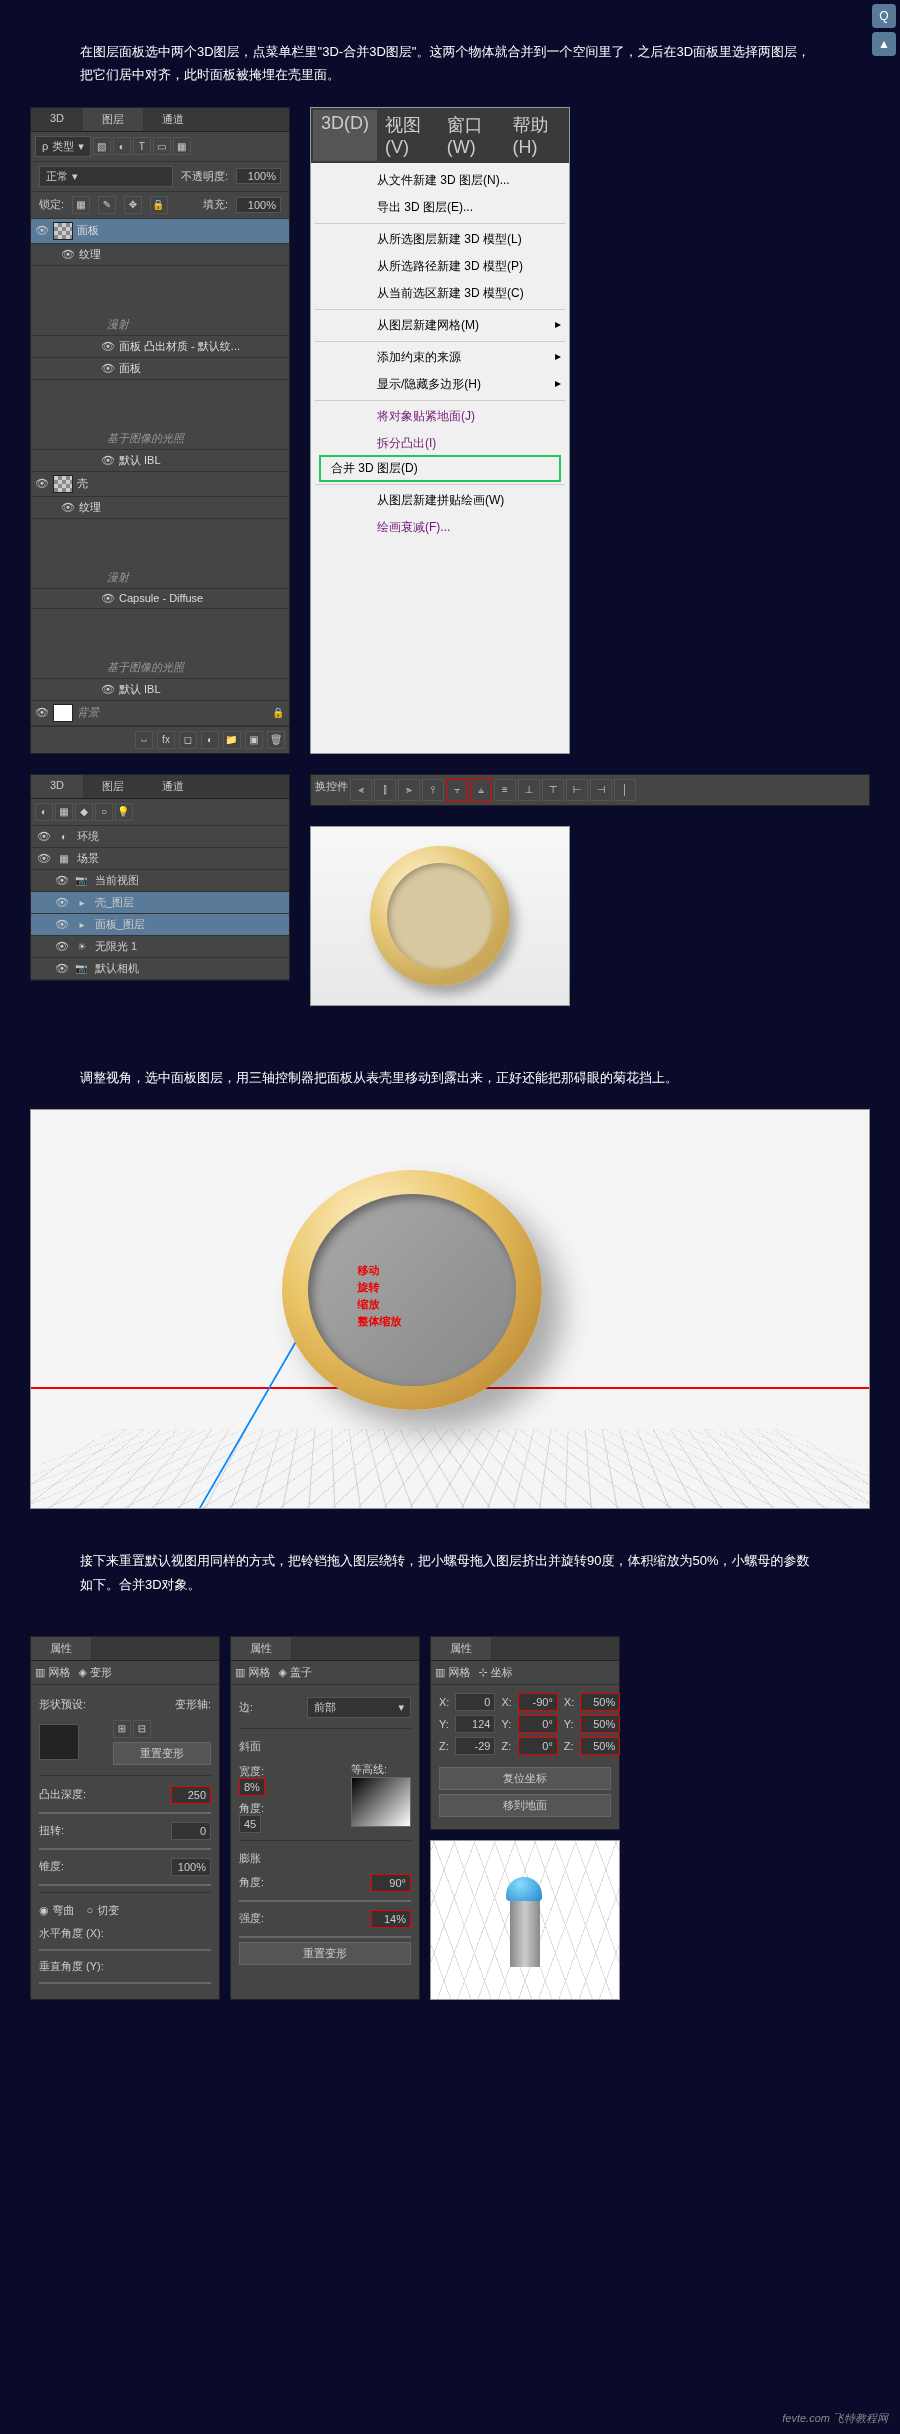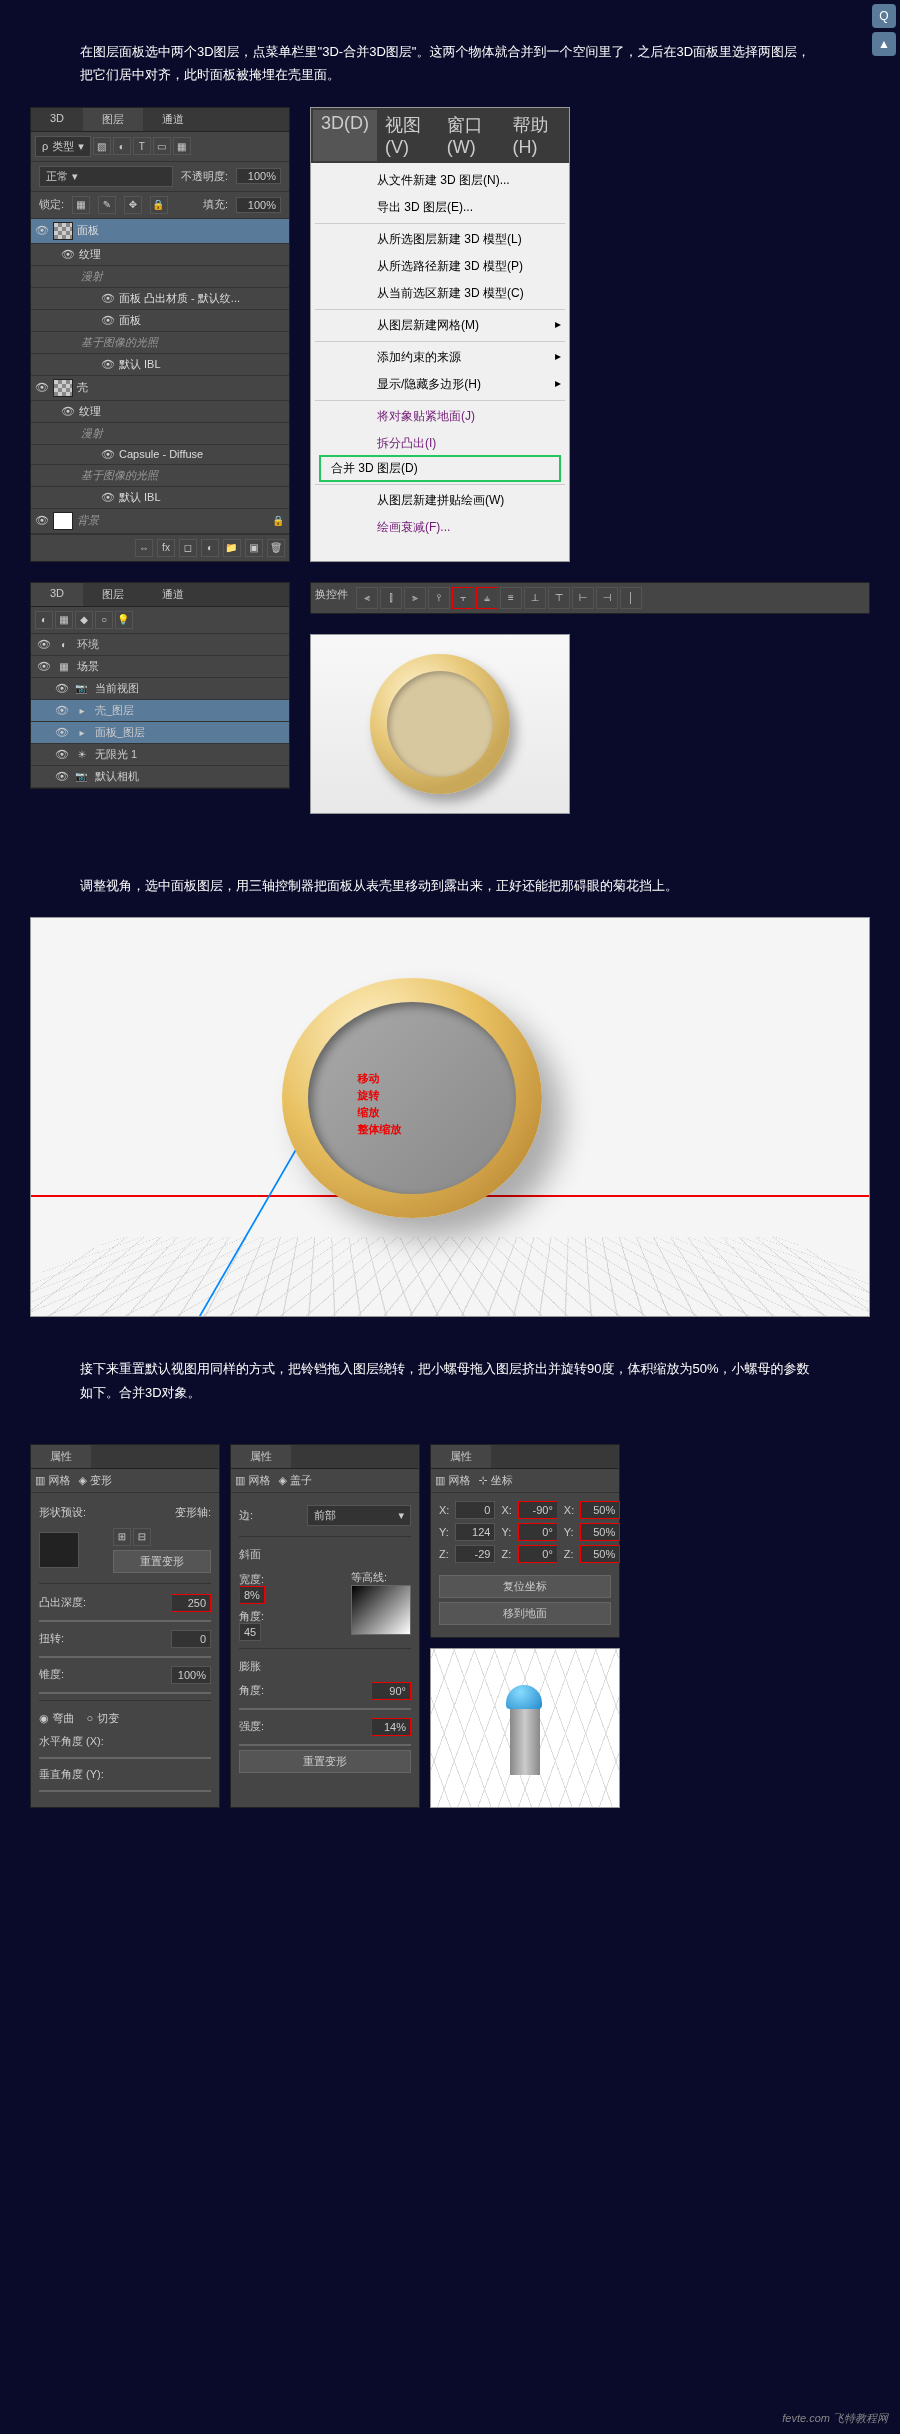--- a/index.html
+++ b/index.html
@@ -18,21 +18,21 @@
 .label-sm { font-size: 11px; color: #ccc; }
 .pct-input { background: #333; border: 1px solid #555; padding: 1px 4px; width: 45px; font-size: 11px; color: #ccc; text-align: right; }
 .layer-list { }
 .layer-item { display: flex; align-items: center; padding: 3px 4px; gap: 4px; border-bottom: 1px solid #333; }
 .layer-item.selected { background: #5a7a9a; }
 .eye { width: 14px; text-align: center; font-size: 11px; }
 .thumb { width: 20px; height: 18px; background: #999; border: 1px solid #222; }
 .thumb.checker { background: repeating-conic-gradient(#888 0 25%, #ccc 0 50%) 0 0/8px 8px; }
 .layer-name { font-size: 11px; color: #ddd; flex: 1; }
 .layer-item.sub { padding-left: 30px; }
-.layer-item.sub2 { padding-left: 50px; }
+.layer-item.sub2 { padding-left: 76px; margin-top: 48px; }
 .layer-item.sub3 { padding-left: 70px; }
 .italic { font-style: italic; color: #999; }
 .lock-icon { font-size: 10px; }
 .panel-footer { display: flex; justify-content: flex-end; padding: 4px; gap: 4px; border-top: 1px solid #333; }
 
 .menu-panel { background: #f0f0f0; width: 260px; border: 1px solid #999; color: #000; }
 .menu-bar { background: #3a3a3a; display: flex; padding: 2px; }
 .menu-bar-item { padding: 3px 8px; font-size: 18px; color: #ccc; }
 .menu-bar-item.active { background: #555; }
 .menu-items { padding: 4px 0; }
@@ -294,21 +294,21 @@
         <div class="scene-item" style="padding-left:24px">
           <span class="eye">👁</span>
           <span class="scene-icon">📷</span>
           <span>默认相机</span>
         </div>
       </div>
     </div>
 
     <div class="right-col">
       <div class="align-toolbar">
-        <span class="label-sm" style="margin-right:6px">换控件</span>
+        <span class="label-sm" style="">换控件</span>
         <span class="align-btn">⫷</span>
         <span class="align-btn">⫿</span>
         <span class="align-btn">⫸</span>
         <span class="align-btn">⫯</span>
         <span class="align-btn hl">⫟</span>
         <span class="align-btn hl">⫨</span>
         <span class="align-btn">≡</span>
         <span class="align-btn">⊥</span>
         <span class="align-btn">⊤</span>
         <span class="align-btn">⊢</span>

